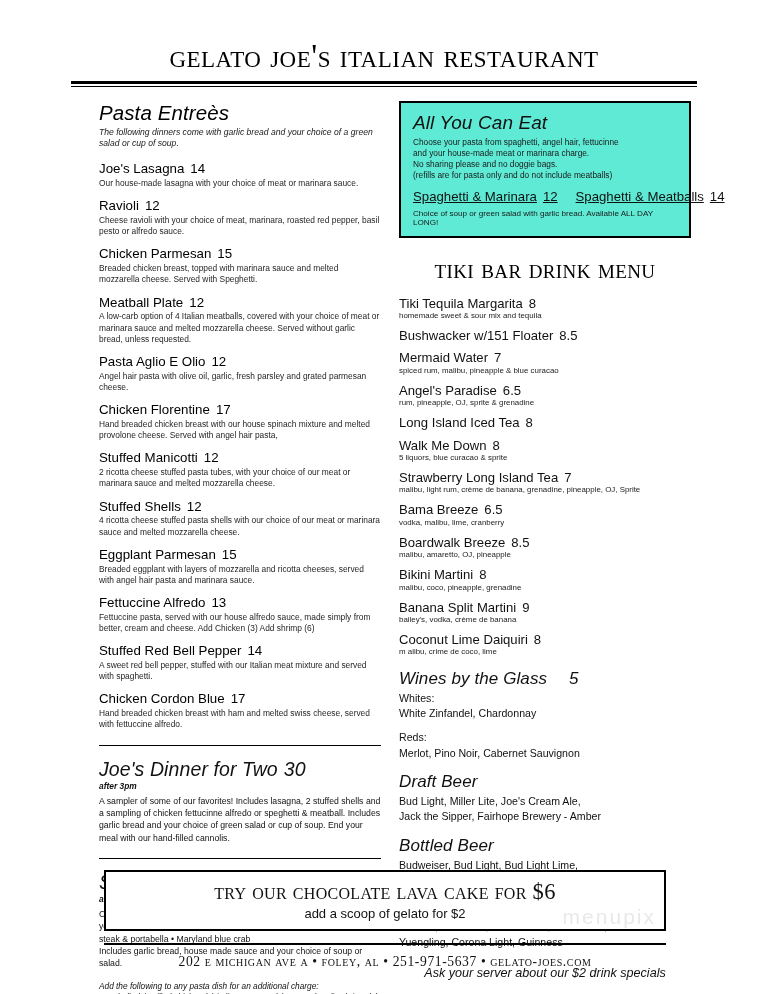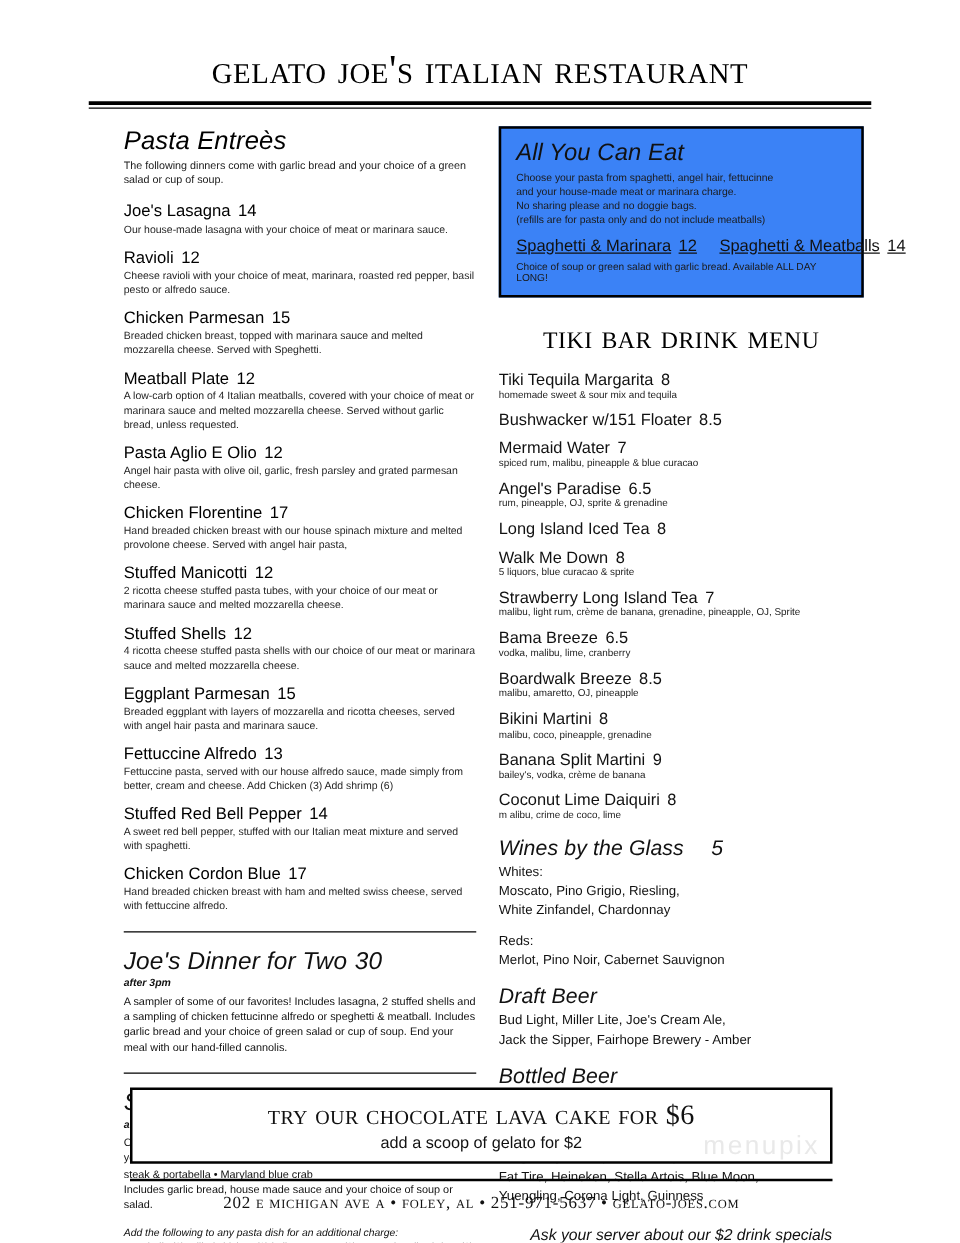--- a/index.html
+++ b/index.html
@@ -76,20 +76,21 @@
     font-size: 20.5px;
     letter-spacing: 0.1px;
     margin: 0 0 2px 0;
     color: #000;
   }
   .sec-intro {
     font-size: 8.6px;
     line-height: 1.32;
     color: #1a1a1a;
     margin: 0 0 12px 0;
+    font-style: italic;
   }
   .item {
     margin: 0 0 9px 0;
   }
   .item-name {
     font-size: 13.3px;
     line-height: 1.18;
     color: #000;
     margin: 0 0 1px 0;
     font-weight: 400;
@@ -107,21 +108,21 @@
     border: 0;
     border-top: 1.5px solid #000;
     margin: 14px 0 12px 0;
   }
 
   
   .ayce-box {
     border: 2.5px solid #000;
     padding: 9px 11px 9px 12px;
     margin: 0 0 16px 0;
-    background: #3b82f6;
+    background: #5eead4;
   }
   .ayce-title {
     font-style: italic;
     font-size: 19px;
     margin: 0 0 3px 0;
     letter-spacing: 0.1px;
   }
   .ayce-line {
     font-size: 8.3px;
     line-height: 1.36;
@@ -485,21 +486,20 @@
           </p>
           <p class="drink-sub">m alibu, crime de coco, lime</p>
         </div>
       </div>
 
       <div>
         <div class="bev-head">
           <span>Wines by the Glass</span><span class="price">5</span>
         </div>
         <p class="bev-body">Whites:</p>
-        <p class="bev-body">Moscato, Pino Grigio, Riesling,</p>
         <p class="bev-body">White Zinfandel, Chardonnay</p>
         <div class="bev-gap"></div>
         <p class="bev-body">Reds:</p>
         <p class="bev-body">Merlot, Pino Noir, Cabernet Sauvignon</p>
       </div>
 
       <div>
         <div class="bev-head">Draft Beer</div>
         <p class="bev-body">Bud Light, Miller Lite, Joe's Cream Ale,</p>
         <p class="bev-body">Jack the Sipper, Fairhope Brewery - Amber</p>

